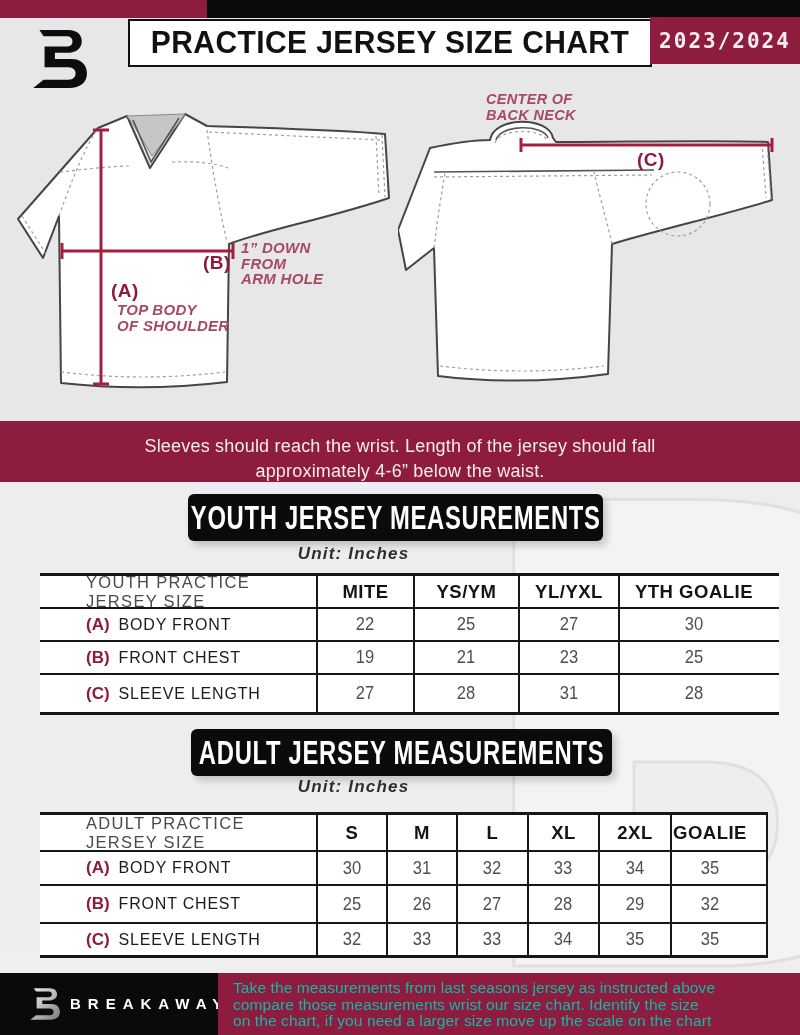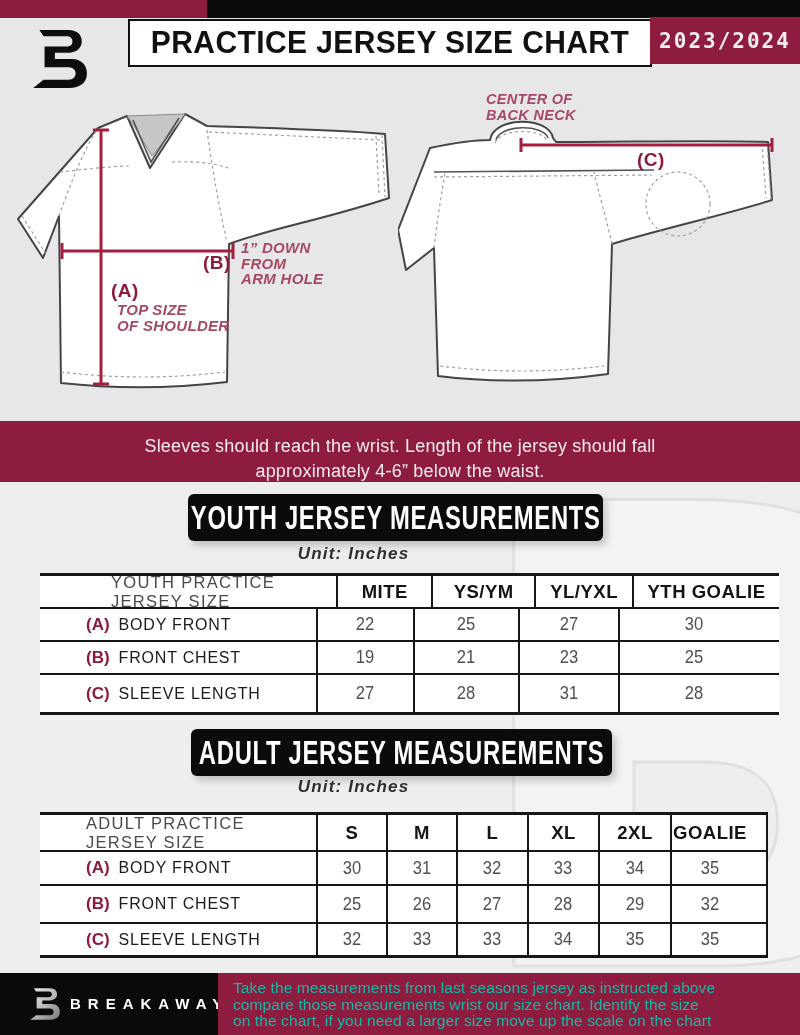--- a/index.html
+++ b/index.html
@@ -63,21 +63,21 @@
   .tcell.lbl{justify-content:flex-start;padding-left:46px;}
   .hdr-lbl{color:#4A4A4A;font-size:16.5px;letter-spacing:1.3px;font-weight:500;justify-content:center;padding-left:0;}
   .hdr-size{font-weight:bold;color:#141414;font-size:18.5px;letter-spacing:.5px;}
   .val{color:#4F4F4F;font-size:18px;font-weight:500;transform:scaleX(.92);}
   .rkey{color:#8E1B3C;font-weight:bold;font-size:17px;margin-right:9px;}
   .rlabel{color:#1B1B1B;font-size:16px;letter-spacing:.8px;font-weight:500;}
   
   .yc0{width:276px;} .yc1{width:97px;} .yc2{width:105px;} .yc3{width:100px;} .yc4{width:150px;}
   
   .ac0{width:276px;} .ac1{width:70px;} .ac2{width:70px;} .ac3{width:71px;} .ac4{width:71px;} .ac5{width:72px;} .ac6{width:78px;}
-  .h-youth .trow{height:33px;} .h-youth .trow.r3{height:39px;} .h-youth .trow.hd{height:31px;padding-left:25px;}
+  .h-youth .trow{height:33px;} .h-youth .trow.r3{height:39px;} .h-youth .trow.hd{height:31px;}
   .h-adult .trow{height:35px;} .h-adult .trow.r1{height:34px;} .h-adult .trow.r2{height:38px;} .h-adult .trow.r3{height:33px;}
 
   
   .footer{position:absolute;left:0;top:973px;width:800px;height:62px;background:#0A0A0A;z-index:2;}
   .footer-logo{position:absolute;left:27px;top:10px;width:34px;height:42px;}
   .brand{position:absolute;left:70px;top:22px;color:#FFF;font-weight:bold;font-size:15px;letter-spacing:7px;}
   .footer-note{position:absolute;left:218px;top:0;width:582px;height:62px;background:#8D1C3E;
                box-sizing:border-box;padding:7px 0 0 15px;}
   .footer-note div{color:#14b8a6;font-size:15.5px;line-height:16.5px;font-weight:500;letter-spacing:.1px;white-space:nowrap;}
 
@@ -155,21 +155,21 @@
   </svg>
 
   <div class="mlabel" style="left:203px;top:252px;">(B)</div>
   <div class="note" style="left:241px;top:240px;">
     <div>1” DOWN</div>
     <div>FROM</div>
     <div>ARM HOLE</div>
   </div>
   <div class="mlabel" style="left:111px;top:280px;">(A)</div>
   <div class="note" style="left:117px;top:302px;">
-    <div>TOP SIZE</div>
+    <div>TOP BODY</div>
     <div>OF SHOULDER</div>
   </div>
   <div class="note" style="left:486px;top:92px;font-size:14.5px;">
     <div>CENTER OF</div>
     <div>BACK NECK</div>
   </div>
   <div class="mlabel" style="left:637px;top:149px;">(C)</div>
 
   <div class="banner">
     <div>Sleeves should reach the wrist. Length of the jersey should fall</div>

